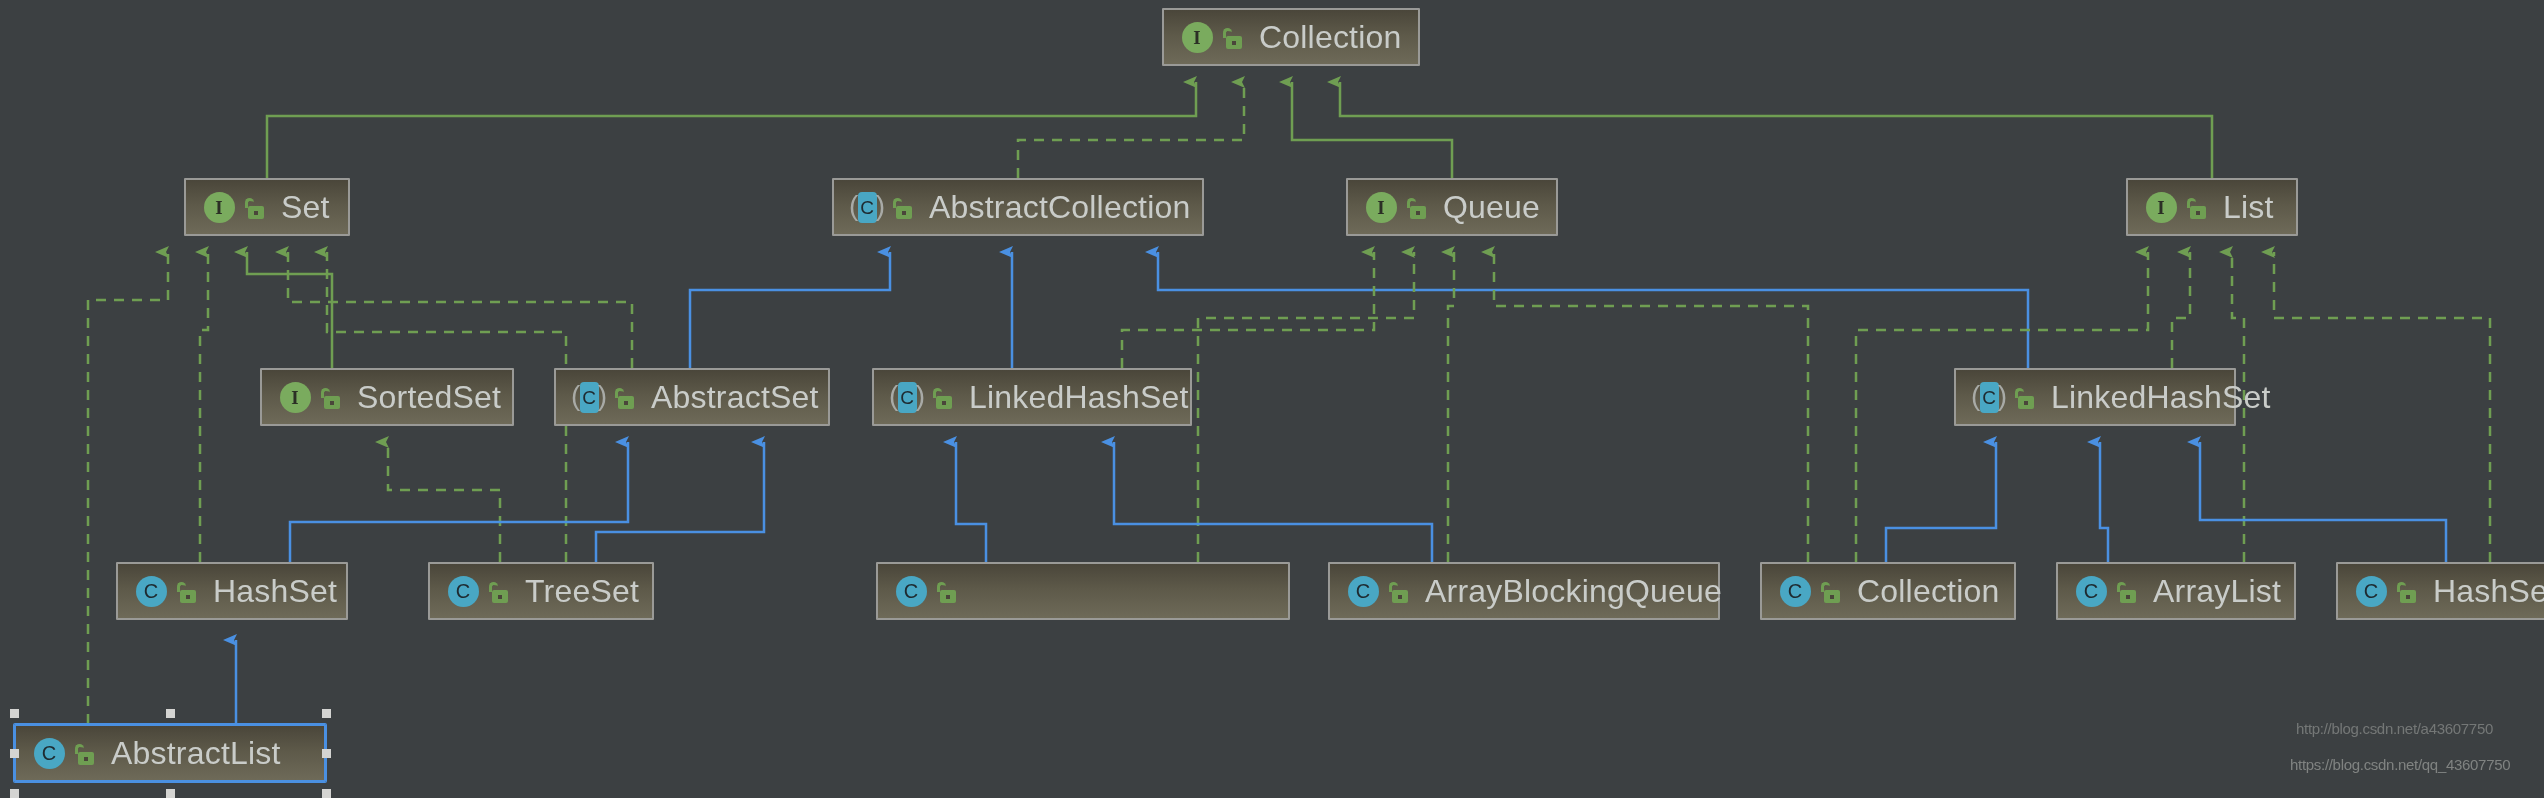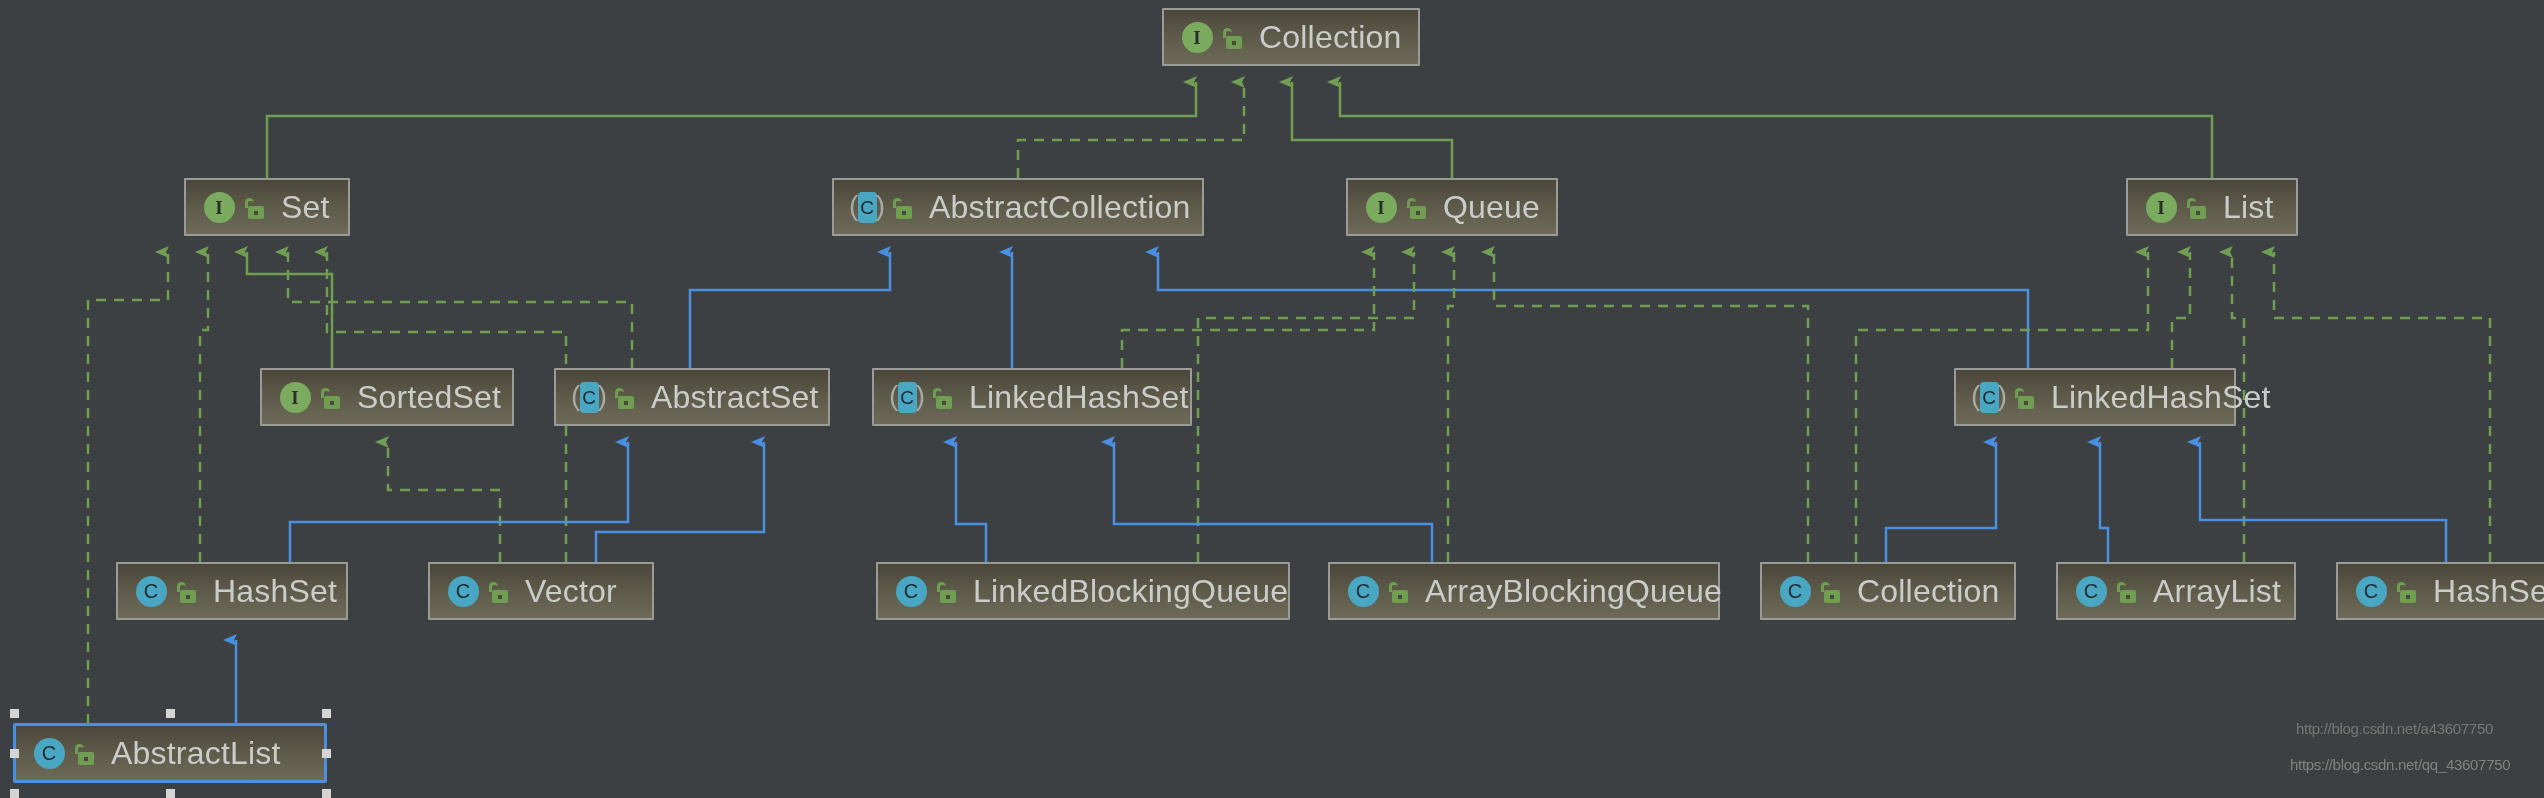--- a/index.html
+++ b/index.html
@@ -374,35 +374,34 @@
       <span class="ic ic-class">
         <span class="disc">
             <span class="glyph">C</span>
           </span>
       </span>
       <span class="lock">
         <span class="shackle"></span>
           <span class="body"></span>
           <span class="hole"></span>
       </span>
-      <span class="node-label">Vector</span>
+      <span class="node-label">TreeSet</span>
     </div>
 
     <div class="node" style="left:876px;top:562px;width:414px;">
       <span class="ic ic-class">
         <span class="disc">
             <span class="glyph">C</span>
           </span>
       </span>
       <span class="lock">
         <span class="shackle"></span>
           <span class="body"></span>
           <span class="hole"></span>
       </span>
-      <span class="node-label">LinkedBlockingQueue</span>
     </div>
 
     <div class="node" style="left:1328px;top:562px;width:392px;">
       <span class="ic ic-class">
         <span class="disc">
             <span class="glyph">C</span>
           </span>
       </span>
       <span class="lock">
         <span class="shackle"></span>

